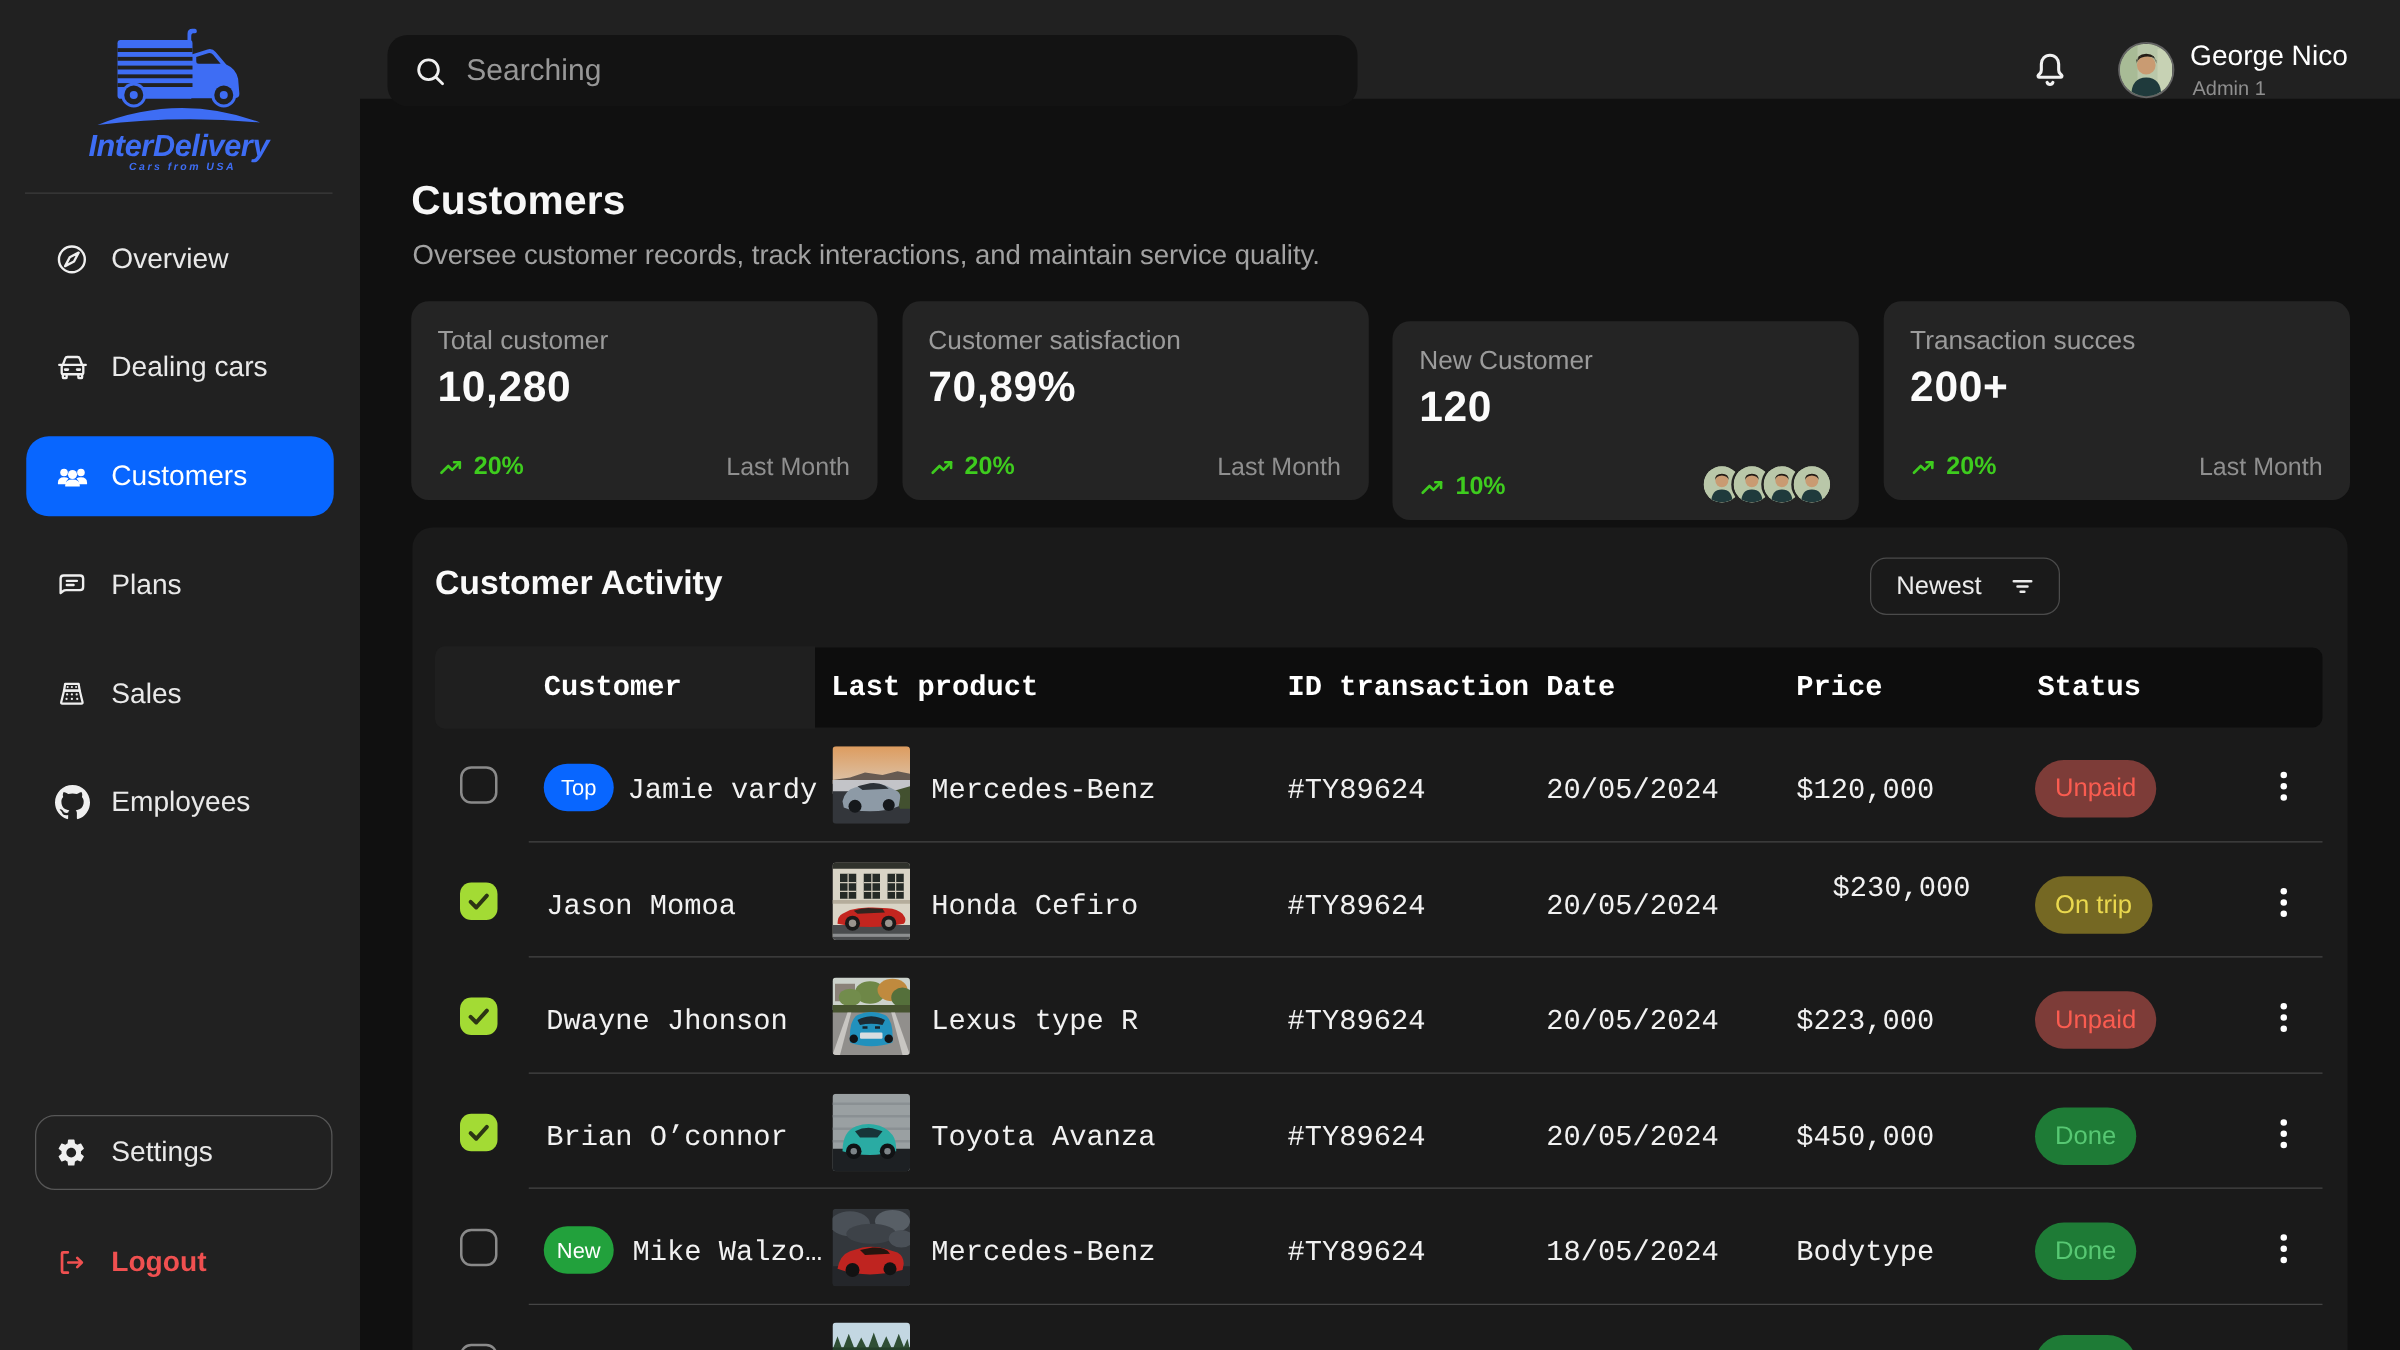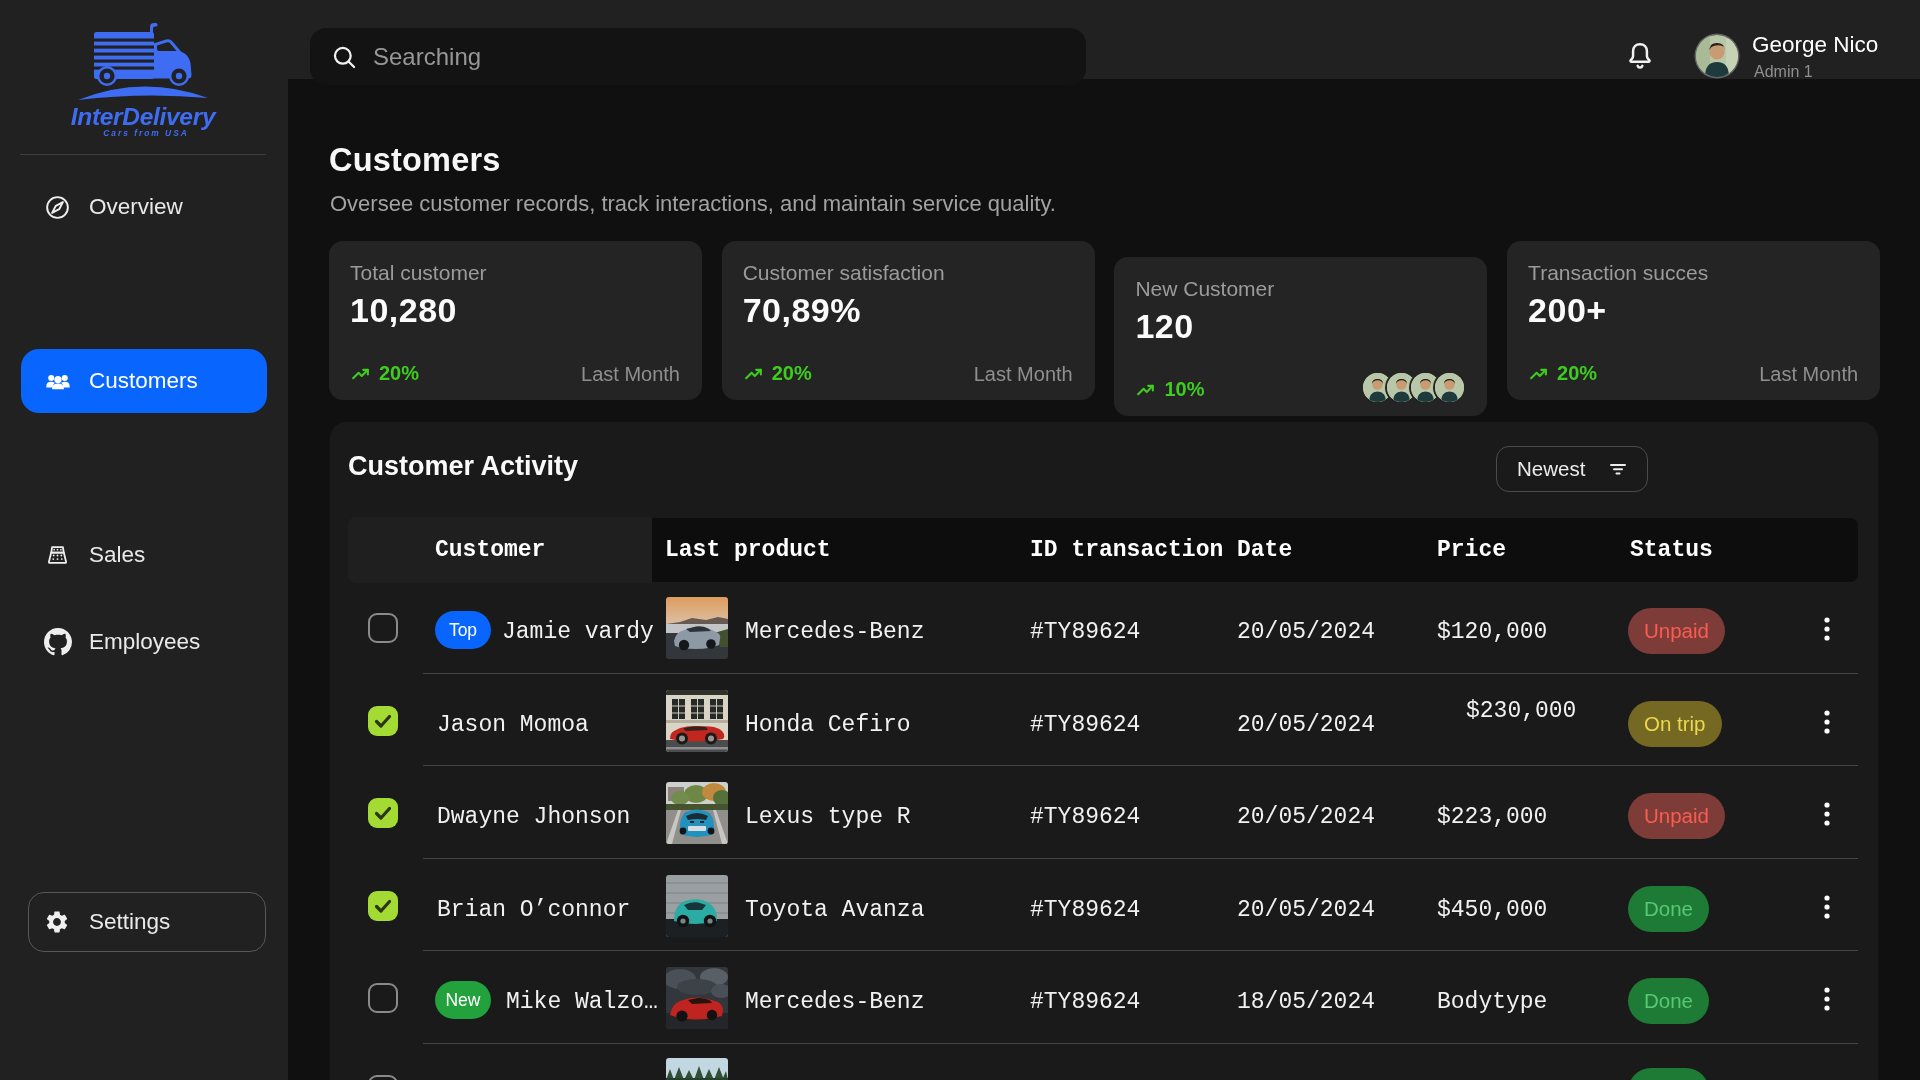--- a/index.html
+++ b/index.html
@@ -69,30 +69,48 @@
   </svg>
   <div class="abs" style="left:20px; top:154px; width:246px; height:1px; background:#3d3d3d;"></div>
 
   <div class="nav" style="top:175px;">
     <svg width="27" height="27" viewBox="0 0 24 24" fill="none" stroke="#efefef" stroke-width="1.7">
       <circle cx="12" cy="12" r="9.2"></circle>
       <path d="M16.8 7.2 L13.5 13.5 L7.2 16.8 L10.5 10.5 Z" stroke-linejoin="round"></path>
     </svg>
     <span>Overview</span>
   </div>
+  <div class="nav" style="top:262px;">
+    <svg width="28" height="28" viewBox="0 0 24 24" fill="none" stroke="#efefef" stroke-width="1.6" stroke-linejoin="round" stroke-linecap="round">
+      <path d="M5.4 10.2 L7 5.9 Q7.4 4.8 8.6 4.8 L15.4 4.8 Q16.6 4.8 17 5.9 L18.6 10.2"></path>
+      <rect x="4.6" y="10.2" width="14.8" height="6.4" rx="1.2"></rect>
+      <path d="M2.9 10.2 L4.6 10.2 M19.4 10.2 L21.1 10.2"></path>
+      <path d="M5.4 16.6 L5.4 18.6 Q5.4 19.3 6.1 19.3 L7.3 19.3 Q8 19.3 8 18.6 L8 16.6"></path>
+      <path d="M16 16.6 L16 18.6 Q16 19.3 16.7 19.3 L17.9 19.3 Q18.6 19.3 18.6 18.6 L18.6 16.6"></path>
+      <path d="M7 13.4 L8.8 13.4 M15.2 13.4 L17 13.4" stroke-width="1.9"></path>
+    </svg>
+    <span>Dealing cars</span>
+  </div>
   <div class="nav active" style="top:349px;">
     <svg width="28" height="28" viewBox="0 0 24 24" fill="#ffffff">
       <circle cx="6.2" cy="9.4" r="2.6"></circle>
       <path d="M2 16.4 Q2 12.6 6.2 12.6 Q8.2 12.6 9.3 13.5 Q7.6 14.9 7.6 17 L7.6 17.5 L2 17.5 Z"></path>
       <circle cx="17.8" cy="9.4" r="2.6"></circle>
       <path d="M22 16.4 Q22 12.6 17.8 12.6 Q15.8 12.6 14.7 13.5 Q16.4 14.9 16.4 17 L16.4 17.5 L22 17.5 Z"></path>
       <circle cx="12" cy="10.8" r="3.1"></circle>
       <path d="M7 18.3 Q7 14.2 12 14.2 Q17 14.2 17 18.3 L17 19 L7 19 Z"></path>
     </svg>
     <span>Customers</span>
+  </div>
+  <div class="nav" style="top:436px;">
+    <svg width="27" height="27" viewBox="0 0 24 24" fill="none" stroke="#efefef" stroke-width="1.7" stroke-linecap="round" stroke-linejoin="round">
+      <path d="M4 17.2 L4 7 Q4 4.8 6.2 4.8 L17.8 4.8 Q20 4.8 20 7 L20 13 Q20 15.2 17.8 15.2 L8 15.2 Q6.5 15.2 5.6 16 Z"></path>
+      <path d="M8.4 8.6 L15.6 8.6 M8.4 11.6 L13.2 11.6"></path>
+    </svg>
+    <span>Plans</span>
   </div>
   <div class="nav" style="top:523px;">
     <svg width="27" height="27" viewBox="0 0 24 24" fill="none" stroke="#efefef" stroke-width="1.6" stroke-linejoin="round">
       <path d="M7.2 4.6 L16.8 4.6 L17.6 9.4 L6.4 9.4 Z"></path>
       <path d="M6.4 9.4 L17.6 9.4 L19.6 17.6 Q19.8 18.6 18.8 18.6 L5.2 18.6 Q4.2 18.6 4.4 17.6 Z"></path>
       <g fill="#efefef" stroke="none">
         <circle cx="9" cy="6.8" r=".75"></circle>
           <circle cx="12" cy="6.8" r=".75"></circle>
           <circle cx="15" cy="6.8" r=".75"></circle>
         <circle cx="8.6" cy="12" r=".8"></circle>
@@ -113,20 +131,27 @@
   </div>
 
   <div class="abs" style="left:28px; top:892px; width:238px; height:60px; border:1px solid #575757; border-radius:16px;"></div>
   <div class="nav" style="top:890px;">
     <svg width="26" height="26" viewBox="0 0 24 24" fill="#efefef">
       <path d="M19.14 12.94c.04-.3.06-.61.06-.94 0-.32-.02-.64-.07-.94l2.03-1.58c.18-.14.23-.41.12-.61l-1.92-3.32c-.12-.22-.37-.29-.59-.22l-2.39.96c-.5-.38-1.03-.7-1.62-.94l-.36-2.54c-.04-.24-.24-.41-.48-.41h-3.84c-.24 0-.43.17-.47.41l-.36 2.54c-.59.24-1.13.57-1.62.94l-2.39-.96c-.22-.08-.47 0-.59.22L2.74 8.87c-.12.21-.08.47.12.61l2.03 1.58c-.05.3-.09.63-.09.94s.02.64.07.94l-2.03 1.58c-.18.14-.23.41-.12.61l1.92 3.32c.12.22.37.29.59.22l2.39-.96c.5.38 1.03.7 1.62.94l.36 2.54c.05.24.24.41.48.41h3.84c.24 0 .44-.17.47-.41l.36-2.54c.59-.24 1.13-.56 1.62-.94l2.39.96c.22.08.47 0 .59-.22l1.92-3.32c.12-.22.07-.47-.12-.61l-2.01-1.58zM12 15.6c-1.98 0-3.6-1.62-3.6-3.6s1.62-3.6 3.6-3.6 3.6 1.62 3.6 3.6-1.62 3.6-3.6 3.6z"></path>
     </svg>
     <span>Settings</span>
   </div>
 
+  <div class="nav" style="top:978px; color:#f05050; font-weight:600;">
+    <svg width="26" height="26" viewBox="0 0 24 24" fill="none" stroke="#f05050" stroke-width="2" stroke-linecap="round" stroke-linejoin="round">
+      <path d="M9.5 4.5 L6 4.5 Q5.2 4.5 5.2 5.3 L5.2 18.7 Q5.2 19.5 6 19.5 L9.5 19.5"></path>
+      <path d="M9.8 12 L19.5 12 M16.4 8.6 L19.8 12 L16.4 15.4"></path>
+    </svg>
+    <span>Logout</span>
+  </div>
 </div>
 
 <div id="topbar">
 
   <div class="abs" style="left:22px; top:28px; width:776px; height:57px; background:#131313; border-radius:16px;"></div>
   <svg class="abs" style="left:43px; top:44px;" width="27" height="27" viewBox="0 0 24 24" fill="none" stroke="#f0f0f0" stroke-width="2">
     <circle cx="10.5" cy="10.5" r="7"></circle>
       <path d="M15.8 15.8 L20.5 20.5" stroke-linecap="round"></path>
   </svg>
   <div class="abs" style="left:85px; top:28px; height:57px; display:flex; align-items:center; color:#979797; font-size:24px;">Searching</div>

